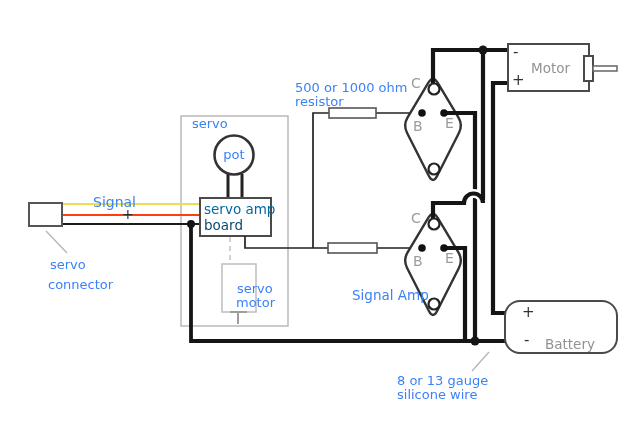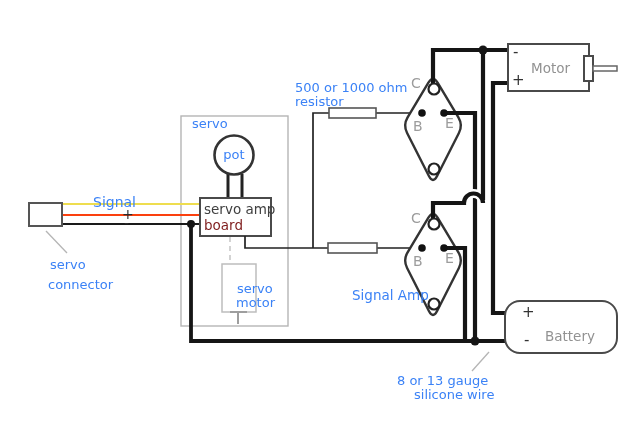--- a/index.html
+++ b/index.html
@@ -86,40 +86,40 @@
 
   <span class="lbl" style="left:93px;top:195px;font-size:14px;">Signal</span>
   <span class="sign" style="left:122px;top:207px;">+</span>
   <span class="sign" style="left:124px;top:216px;">-</span>
 
   <span class="lbl" style="left:50px;top:258px;">servo</span>
   <span class="lbl" style="left:48px;top:272px;margin-top:6px;">connector</span>
 
   <span class="lbl" style="left:192px;top:117px;">servo</span>
   <span class="lbl" style="left:222px;top:148px;width:24px;text-align:center;">pot</span>
-  <span class="boxname" style="left:204px;top:202px;color:#404040;">servo amp</span>
-  <span class="boxname" style="left:204px;top:218px;color:#7f1d1d;">board</span>
+  <span class="boxname" style="left:204px;top:202px;color:#0369a1;">servo amp</span>
+  <span class="boxname" style="left:204px;top:218px;color:#0c4a6e;">board</span>
   <span class="lbl" style="left:237px;top:282px;">servo</span>
   <span class="lbl" style="left:236px;top:296px;">motor</span>
 
   <span class="lbl" style="left:295px;top:81px;">500 or 1000 ohm</span>
   <span class="lbl" style="left:295px;top:95px;">resistor</span>
 
   <span class="cbe" style="left:411px;top:76px;">C</span>
   <span class="cbe" style="left:413px;top:119px;">B</span>
   <span class="cbe" style="left:445px;top:116px;">E</span>
   <span class="cbe" style="left:411px;top:211px;">C</span>
   <span class="cbe" style="left:413px;top:254px;">B</span>
   <span class="cbe" style="left:445px;top:251px;">E</span>
   <span class="lbl" style="left:352px;top:288px;font-size:13.5px;">Signal Amp</span>
 
   <span class="bigsign" style="left:513px;top:45px;">-</span>
   <span class="bigsign" style="left:512px;top:73px;">+</span>
   <span class="boxname" style="left:531px;top:61px;">Motor</span>
 
   <span class="bigsign" style="left:522px;top:305px;">+</span>
   <span class="bigsign" style="left:524px;top:333px;">-</span>
-  <span class="boxname" style="left:545px;top:329px;">Battery</span>
+  <span class="boxname" style="left:545px;top:337px;">Battery</span>
 
   <span class="lbl" style="left:397px;top:374px;">8 or 13 gauge</span>
-  <span class="lbl" style="left:397px;top:388px;margin-left:17px;">silicone wire</span>
+  <span class="lbl" style="left:397px;top:388px;">silicone wire</span>
 
 </div>
 
 </body></html>

